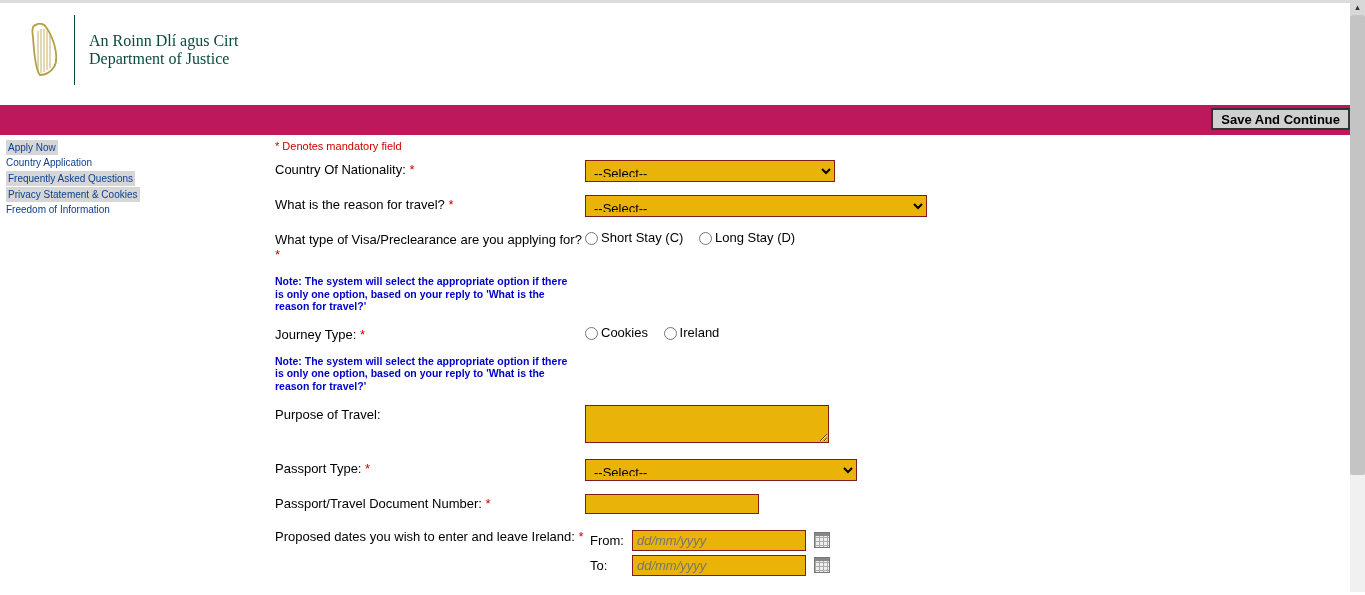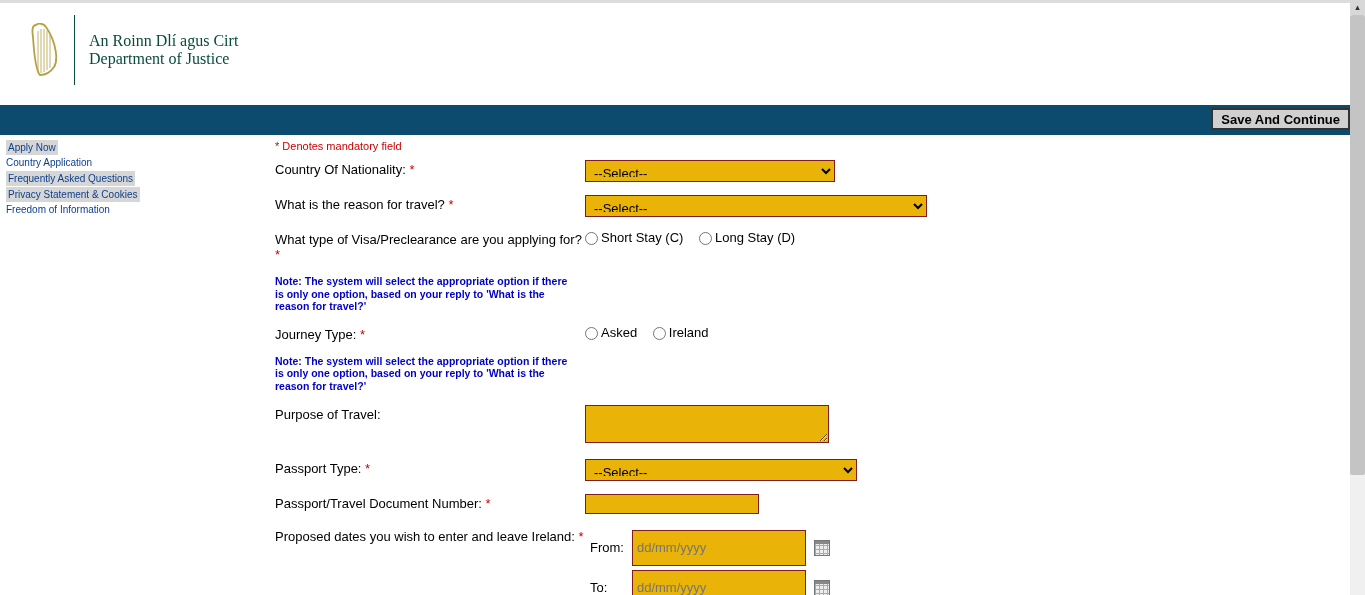--- a/index.html
+++ b/index.html
@@ -32,21 +32,21 @@
     background: #084b3b;
   }
   .logo-text {
     color: #084b3b;
     font-family: Georgia, 'Times New Roman', serif;
   }
   .logo-text .l1 { font-size: 16px; font-weight: normal; }
   .logo-text .l2 { font-size: 16px; font-weight: normal; }
 
   .gray-band {
-    background: #0c4a6e;
+    background: #be185d;
     height: 30px;
     width: 100%;
     position: relative;
   }
   .save-btn {
     position: absolute;
     right: 15px;
     top: 3px;
     height: 22px;
     border: 2px solid #333;
@@ -109,21 +109,21 @@
     font-size: 13px;
     border: 1px solid #7f1d1d;
     background: #eab308;
     padding: 4px;
   }
   .sel-nationality { width: 250px; height: 22px; }
   .sel-reason { width: 342px; height: 22px; }
   .sel-passport { width: 272px; height: 22px; }
   textarea.ta-purpose { width: 244px; height: 38px; resize: both; }
   input.inp-doc { width: 174px; height: 20px; }
-  input.inp-date { width: 174px; height: 36px; }
+  input.inp-date { width: 174px; height: 21px; font-style: italic; }
 
   .radio-group label { margin-right: 12px; font-size: 13px; cursor: pointer; }
   .radio-group input { margin-right: 3px; vertical-align: middle; }
 
   .note-blue {
     color: #0000c8;
     font-weight: bold;
     font-size: 10.5px;
     max-width: 300px;
     line-height: 1.2;
@@ -234,21 +234,21 @@
         </span>
       </div>
     </div>
 
     <div class="note-blue">Note: The system will select the appropriate option if there is only one option, based on your reply to 'What is the reason for travel?'</div>
 
     <div class="row">
       <div class="label-col"><span>Journey Type:</span> <span class="req">*</span></div>
       <div class="input-col">
         <span class="radio-group">
-          <label><input type="radio" name="journeytype" style=""><span>Asked</span></label>
+          <label><input type="radio" name="journeytype" style=""><span>Cookies</span></label>
           <label><input type="radio" name="journeytype" style=""><span>Ireland</span></label>
         </span>
       </div>
     </div>
 
     <div class="note-blue">Note: The system will select the appropriate option if there is only one option, based on your reply to 'What is the reason for travel?'</div>
 
     <div class="row">
       <div class="label-col">Purpose of Travel:</div>
       <div class="input-col">

